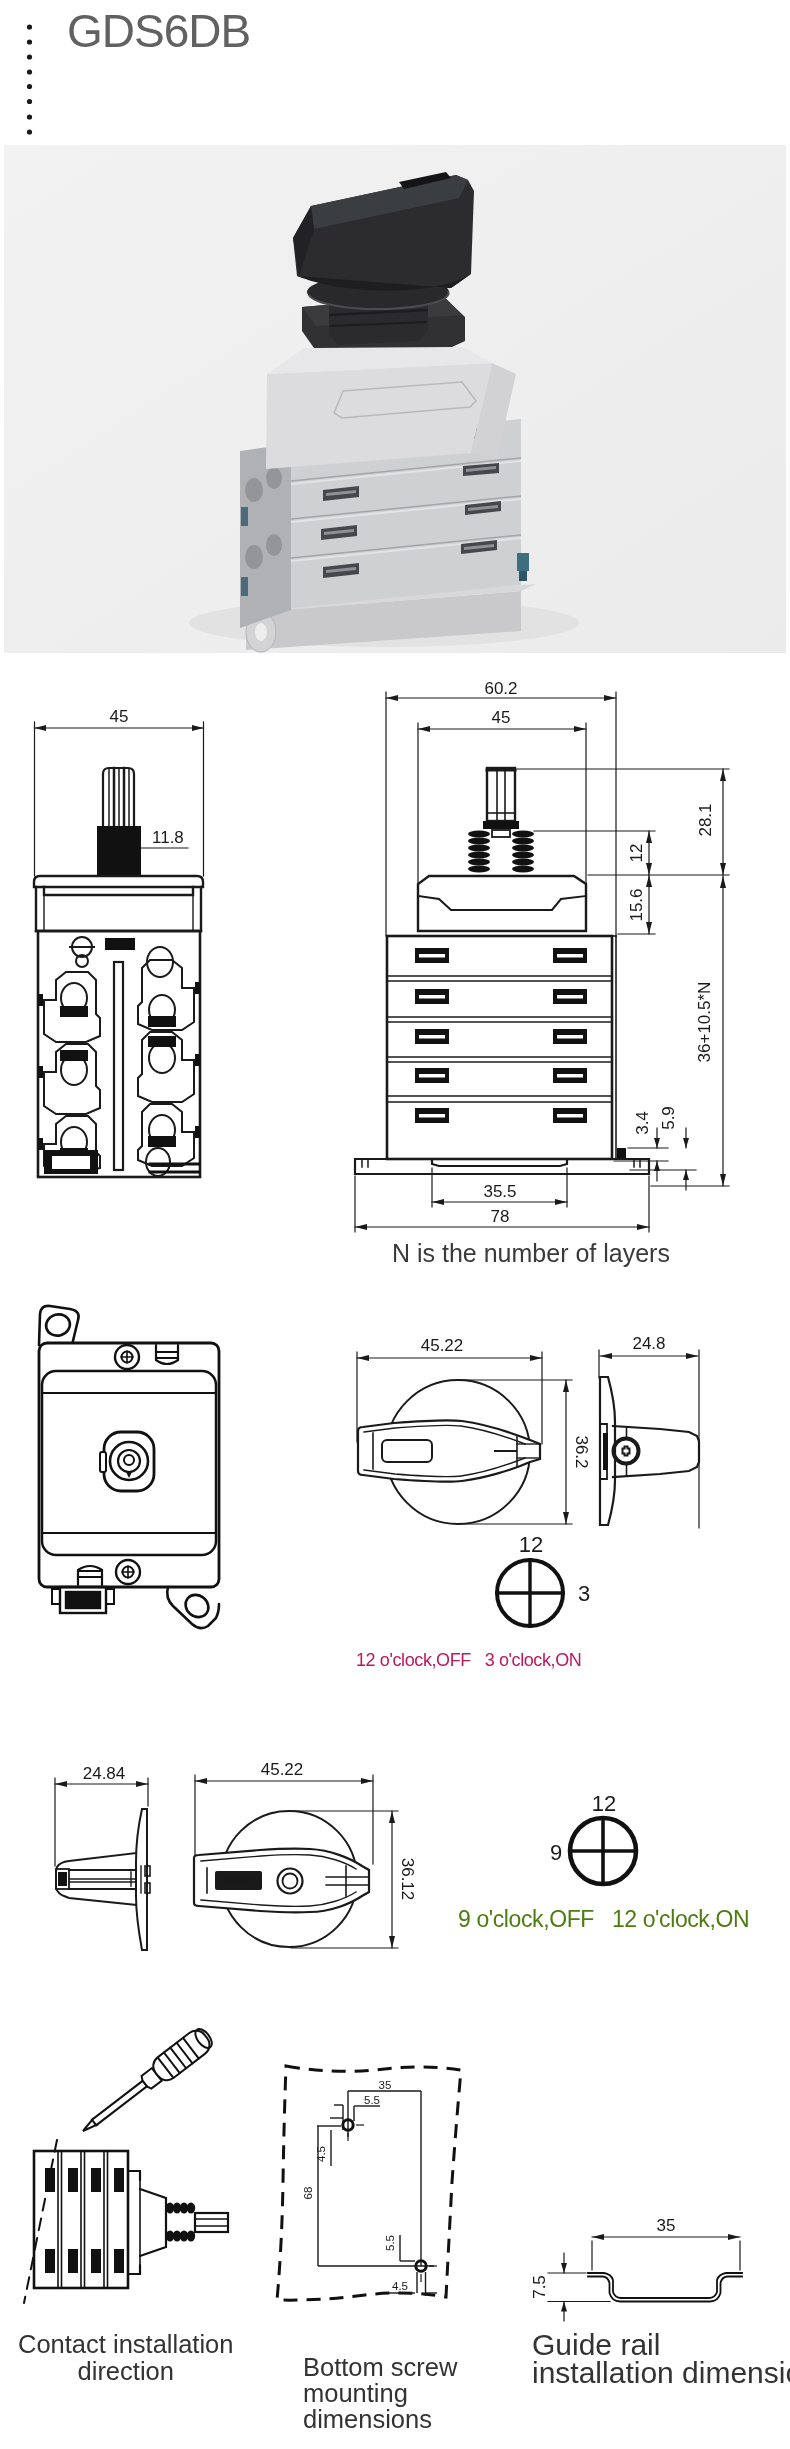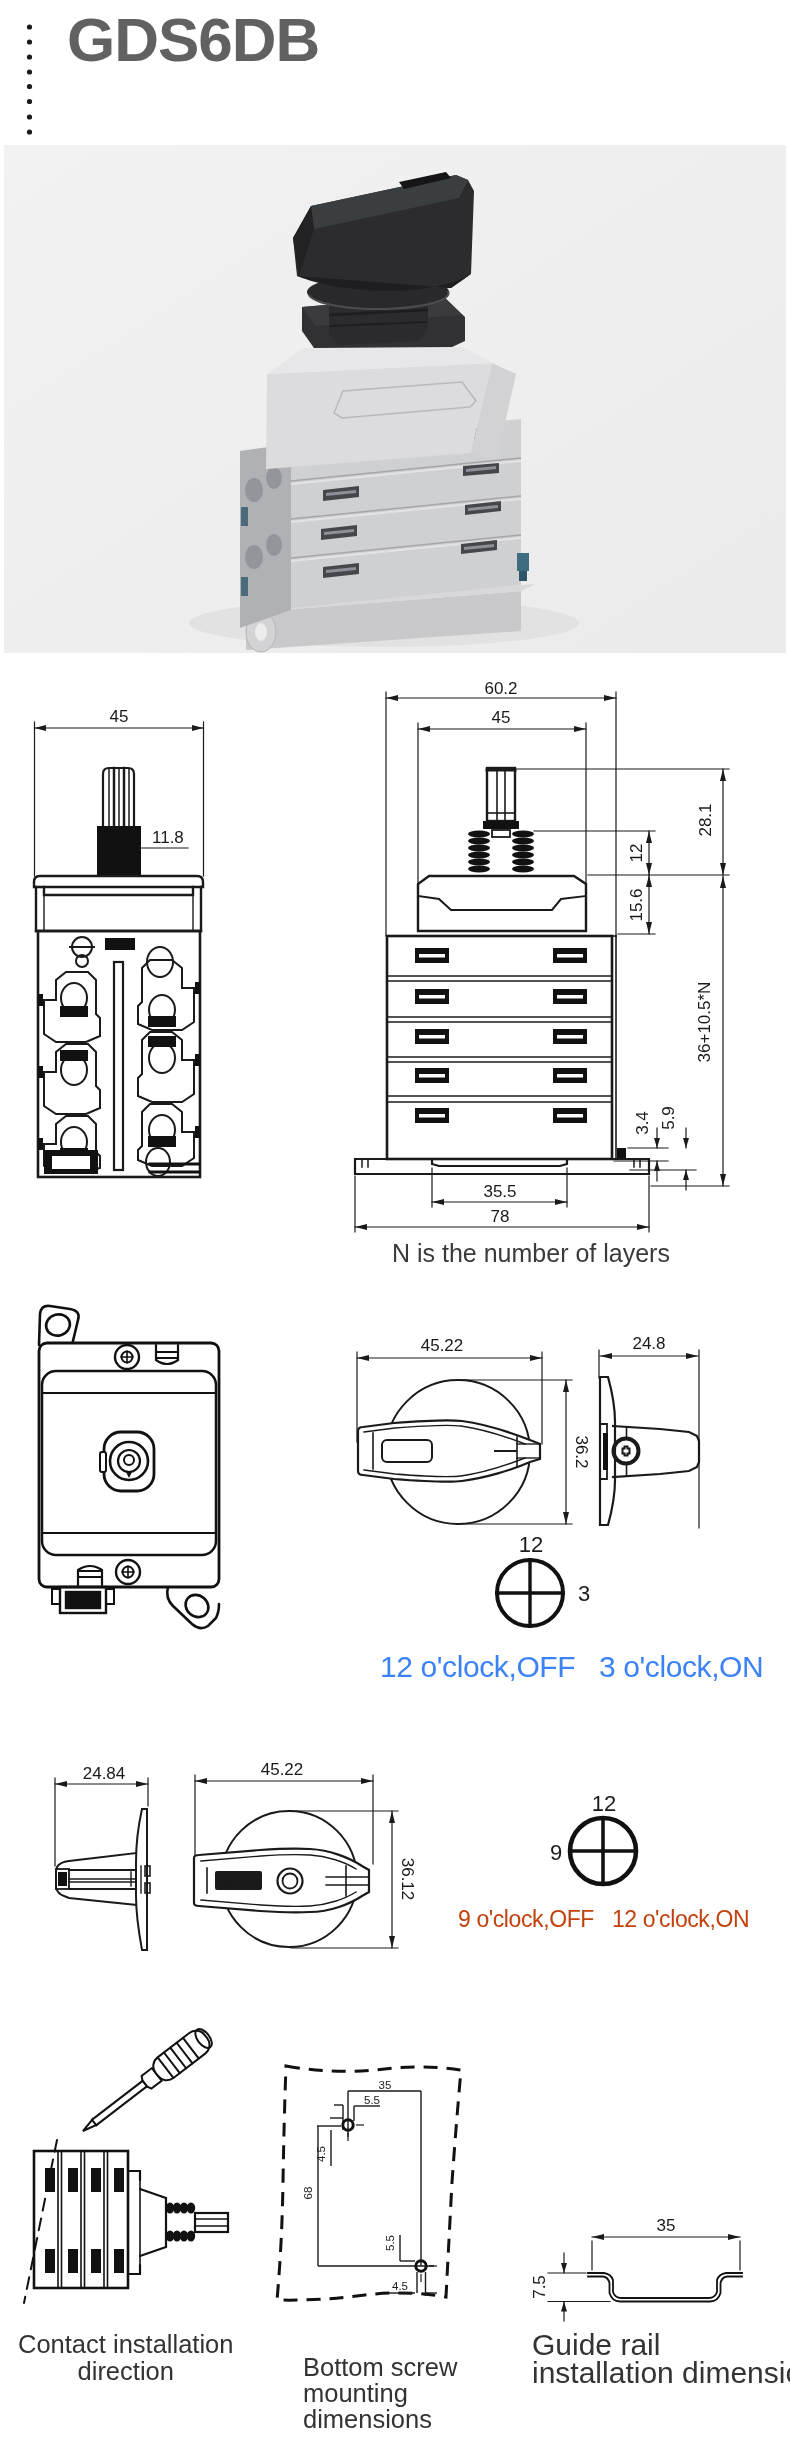--- a/index.html
+++ b/index.html
@@ -17,21 +17,21 @@
       <circle cx="29.5" cy="42" r="2.6"></circle>
     <circle cx="29.5" cy="57" r="2.6"></circle>
       <circle cx="29.5" cy="72" r="2.6"></circle>
     <circle cx="29.5" cy="86.5" r="2.6"></circle>
       <circle cx="29.5" cy="101.5" r="2.6"></circle>
     <circle cx="29.5" cy="117" r="2.6"></circle>
       <circle cx="29.5" cy="132" r="2.6"></circle>
   </g>
 </svg>
 
-<div class="abs" style="left:67px;top:4px;font-size:62px;font-weight:bold;color:#616161;letter-spacing:-1px;">GDS6DB</div>
+<div class="abs" style="left:67px;top:4px;font-size:46px;font-weight:normal;color:#616161;letter-spacing:-1px;">GDS6DB</div>
 
 <svg class="abs" style="left:4px;top:145px" width="782" height="508" viewBox="0 0 782 508">
   <defs>
     <linearGradient id="pbg" x1="0" y1="0" x2="1" y2="1">
       <stop offset="0" stop-color="#f2f2f2"></stop>
         <stop offset="1" stop-color="#ebebeb"></stop>
     </linearGradient>
   </defs>
 
   <rect x="0" y="0" width="782" height="508" fill="url(#pbg)"></rect>
@@ -552,21 +552,21 @@
 </svg>
 
 <svg class="abs" style="left:480px;top:1530px" width="120" height="110" viewBox="480 1530 120 110">
   <circle cx="530" cy="1593" r="33" fill="none" stroke="#111" stroke-width="4"></circle>
   <line x1="530" y1="1558" x2="530" y2="1628" stroke="#111" stroke-width="3.4"></line>
   <line x1="495" y1="1593" x2="565" y2="1593" stroke="#111" stroke-width="3.4"></line>
   <text x="531" y="1552" font-size="22" text-anchor="middle">12</text>
   <text x="578" y="1601" font-size="22">3</text>
 </svg>
 
-<div class="abs" style="left:380px;top:1650px;font-size:30px;color:#3b82f6;letter-spacing:-0.4px;">12 o'clock,OFF&nbsp;&nbsp;&nbsp;3 o'clock,ON</div>
+<div class="abs" style="left:356px;top:1650px;font-size:18px;color:#be185d;letter-spacing:-0.4px;">12 o'clock,OFF&nbsp;&nbsp;&nbsp;3 o'clock,ON</div>
 
 <svg class="abs" style="left:45px;top:1755px" width="115" height="200" viewBox="45 1755 115 200" stroke-linecap="square">
 
   <g stroke="#1a1a1a" stroke-width="1.2" fill="none">
     <line x1="55" y1="1784" x2="148" y2="1784"></line>
     <line x1="55" y1="1778" x2="55" y2="1866"></line>
     <line x1="148" y1="1778" x2="148" y2="1806"></line>
   </g>
   <g fill="#1a1a1a">
     <polygon points="55,1784 67,1781 67,1787"></polygon>
@@ -634,21 +634,21 @@
 </svg>
 
 <svg class="abs" style="left:540px;top:1790px" width="130" height="110" viewBox="540 1790 130 110">
   <circle cx="603" cy="1851" r="33" fill="none" stroke="#111" stroke-width="4.6"></circle>
   <line x1="603" y1="1816" x2="603" y2="1886" stroke="#111" stroke-width="3.6"></line>
   <line x1="568" y1="1851" x2="638" y2="1851" stroke="#111" stroke-width="3.6"></line>
   <text x="604" y="1811" font-size="22" text-anchor="middle">12</text>
   <text x="550" y="1860" font-size="22">9</text>
 </svg>
 
-<div class="abs" style="left:458px;top:1906px;font-size:23px;color:#c2410c;letter-spacing:-0.4px;">9 o'clock,OFF&nbsp;&nbsp;&nbsp;12 o'clock,ON</div>
+<div class="abs" style="left:458px;top:1906px;font-size:23px;color:#4d7c0f;letter-spacing:-0.4px;">9 o'clock,OFF&nbsp;&nbsp;&nbsp;12 o'clock,ON</div>
 
 <svg class="abs" style="left:15px;top:2020px" width="245" height="290" viewBox="15 2020 245 290" stroke-linecap="round">
 
   <g transform="translate(83,2131) rotate(-37.5)">
     <g stroke="#111" stroke-width="2" fill="#fff">
       <polygon points="0,0 15,-3.5 15,3.5"></polygon>
       <rect x="14" y="-3.5" width="64" height="7"></rect>
       <path d="M78,-4 L80,-8 L93,-8 L93,8 L80,8 L78,4 Z"></path>
       <rect x="93" y="-13" width="62" height="26" rx="11"></rect>
     </g>

